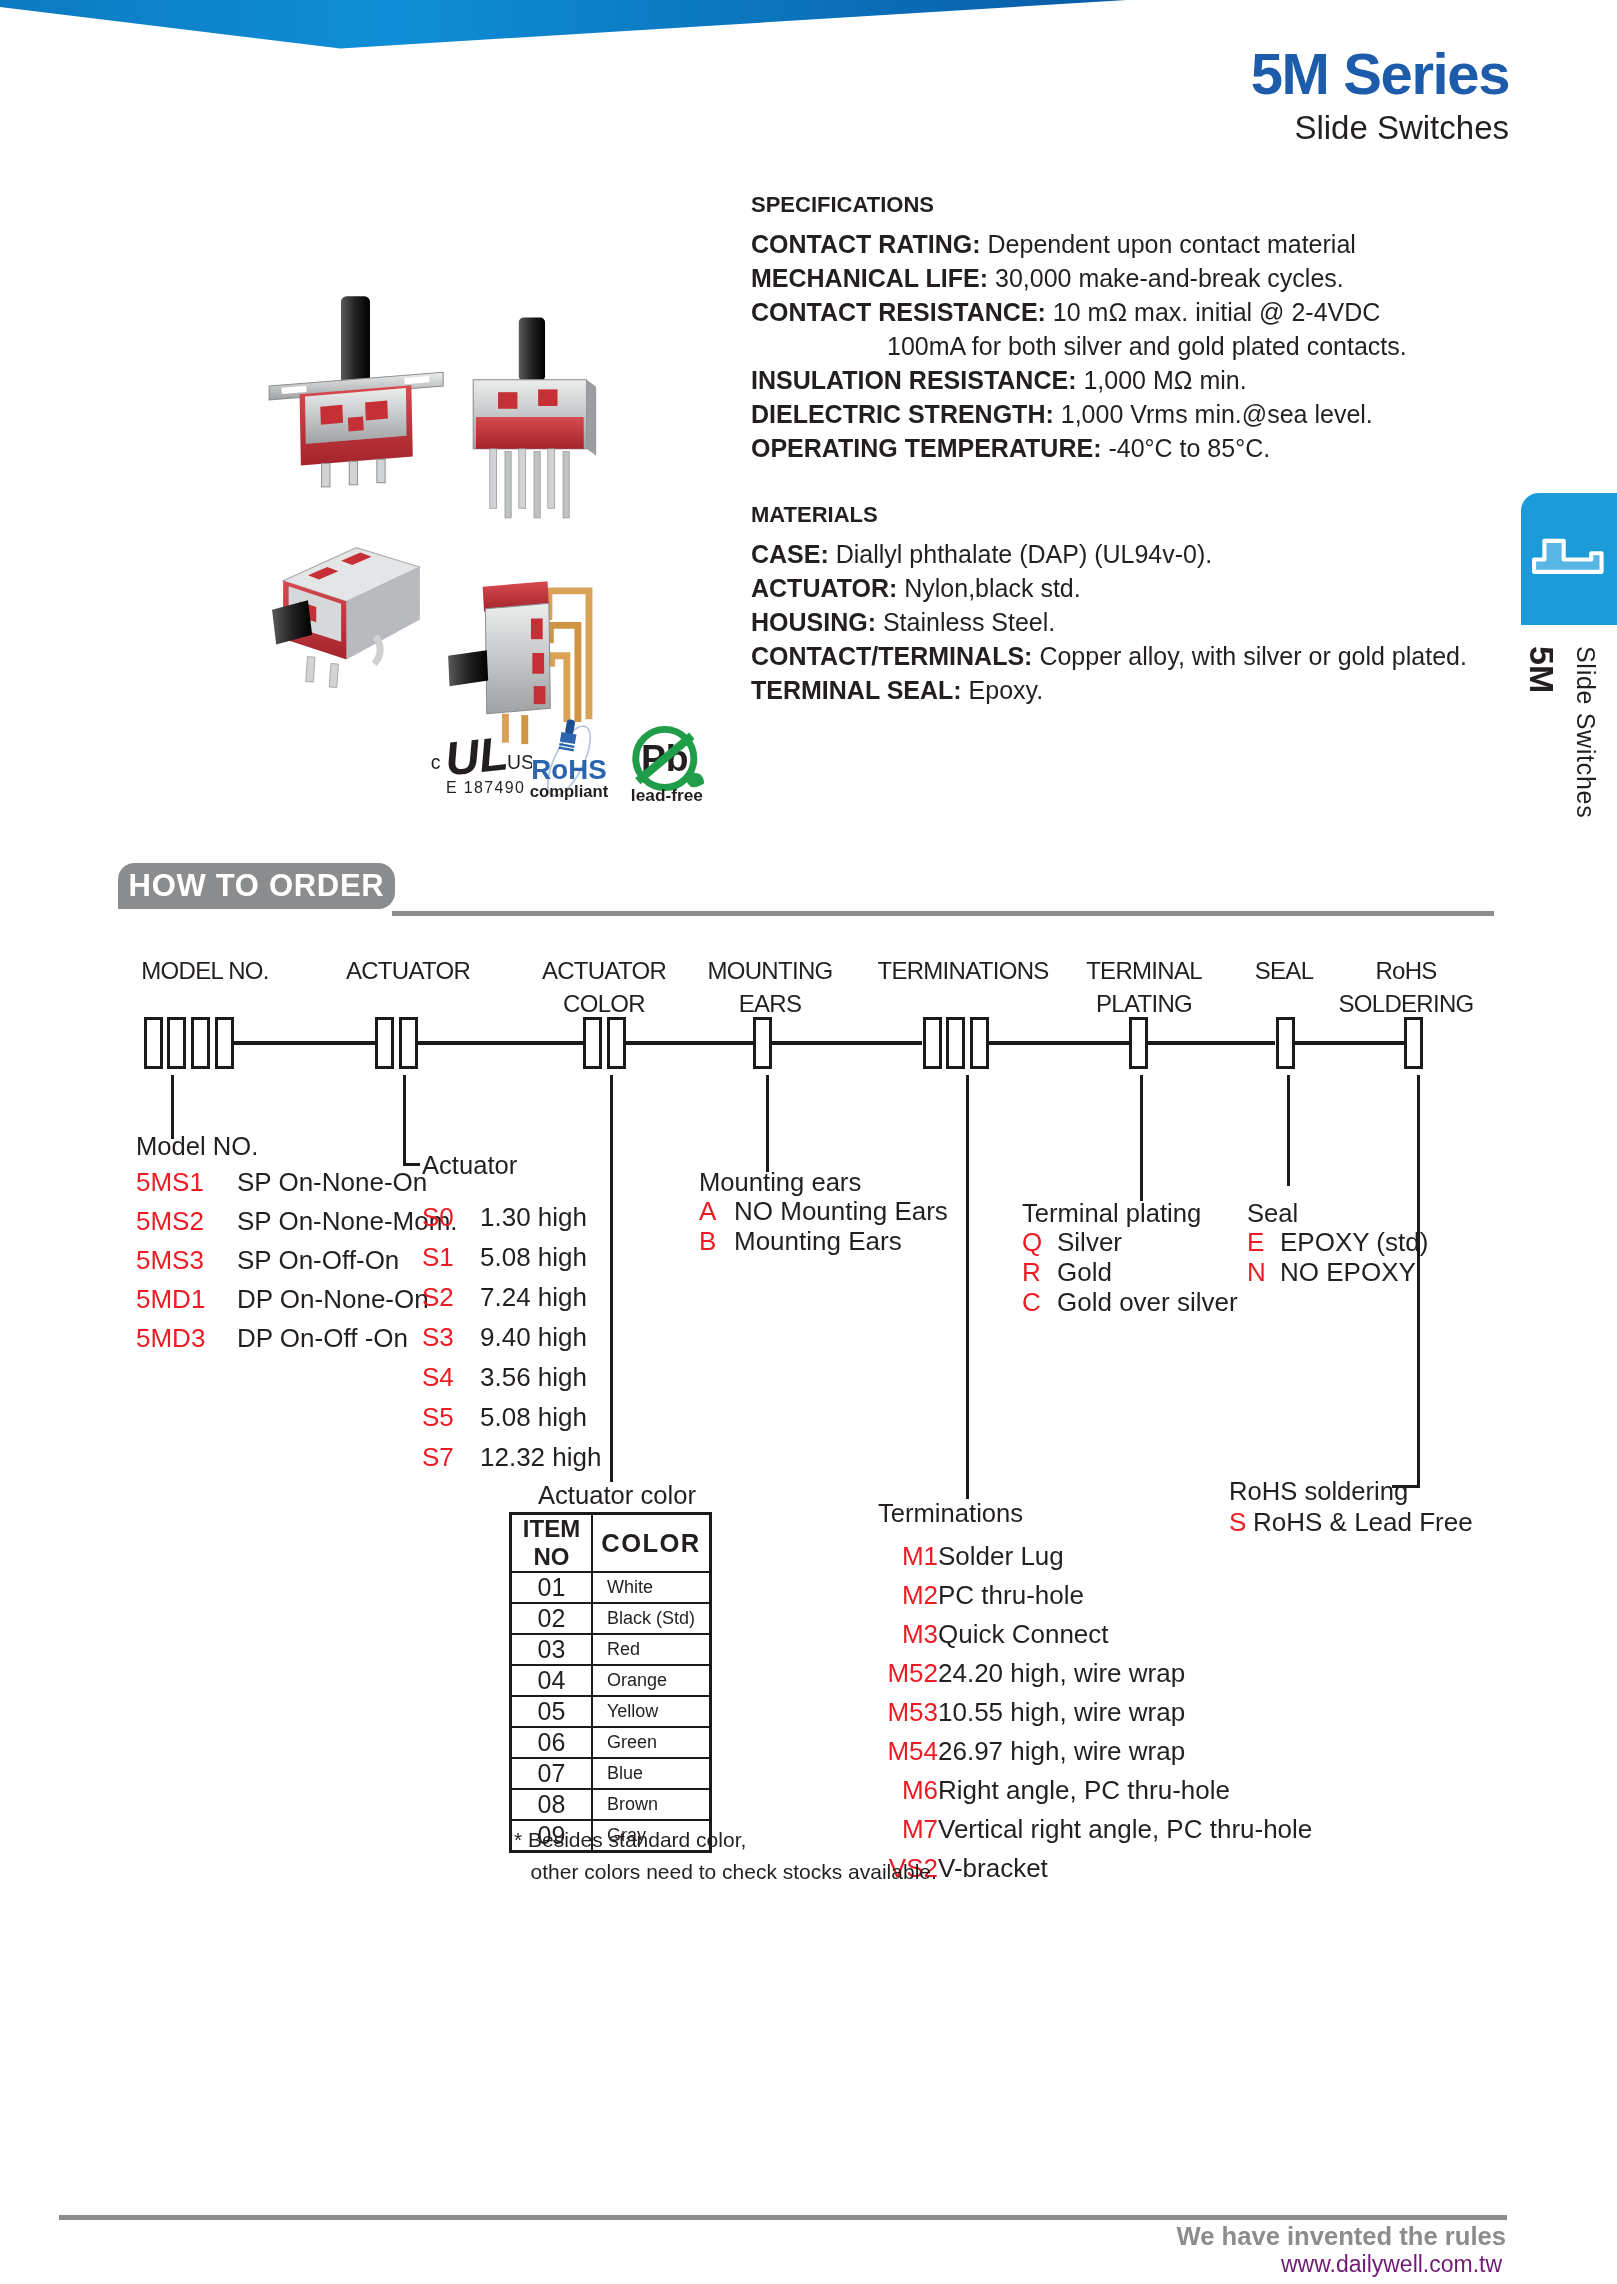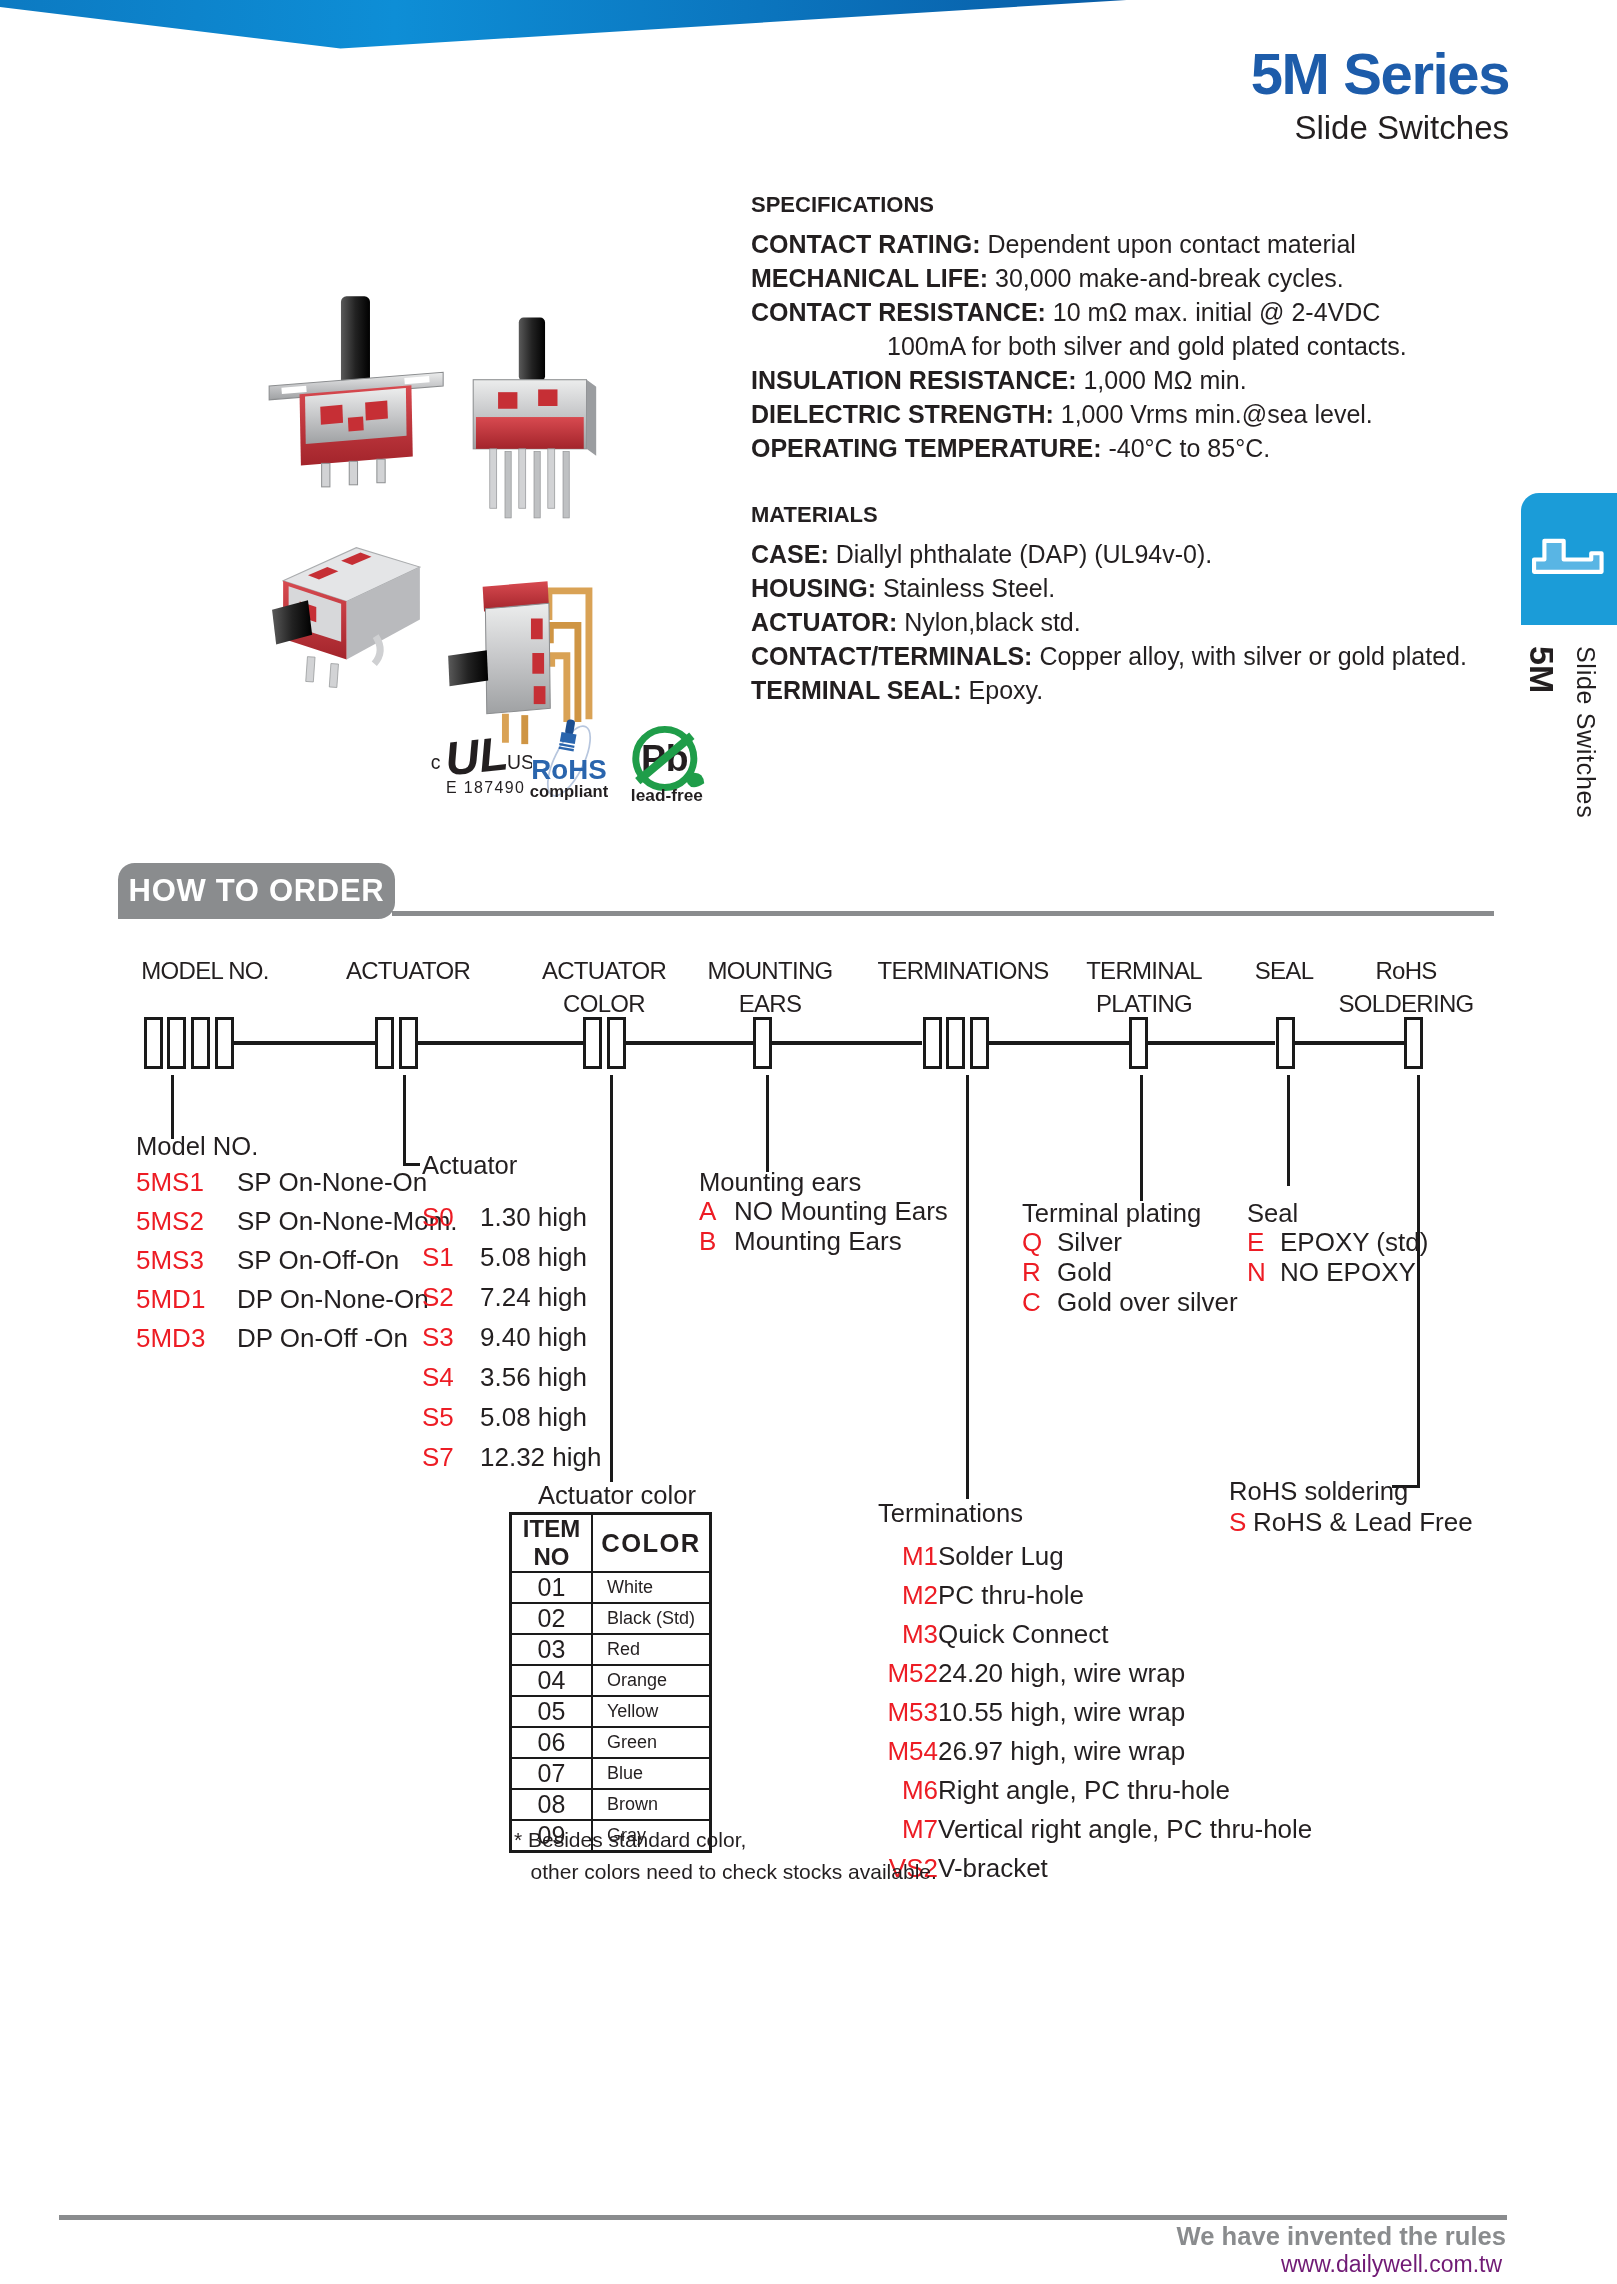--- a/index.html
+++ b/index.html
@@ -14,21 +14,21 @@
 
   
   #specs{position:absolute;left:751px;top:192px;}
   #materials{position:absolute;left:751px;top:502px;}
   .sec-title{font-size:22px;font-weight:bold;margin-bottom:9px;}
   .spec-line{font-size:25px;line-height:34px;white-space:nowrap;}
   .spec-line .lbl{font-weight:bold;}
   .spec-line.indent{padding-left:136px;}
 
   
-  #hto-banner{position:absolute;left:118px;top:863px;width:277px;height:56px;background:#8a8c8e;
+  #hto-banner{position:absolute;left:118px;top:863px;width:277px;height:46px;background:#8a8c8e;
               border-radius:16.6px 16.6px 16.6px 0;color:#fff;font-size:31px;font-weight:bold;
               display:flex;align-items:center;justify-content:center;letter-spacing:0.7px;}
   #hto-line{position:absolute;left:392px;top:911px;width:1102px;height:4.8px;background:#8a8c8e;}
 
   .col-header{position:absolute;top:954px;transform:translateX(-50%);text-align:center;
               font-size:24px;line-height:33px;white-space:nowrap;letter-spacing:-0.7px;}
 
   
   .obox{position:absolute;width:19.4px;height:52px;border:3.5px solid #1a1a1a;background:#fff;box-sizing:border-box;top:1017px;}
   .odash{position:absolute;height:4.2px;background:#1a1a1a;top:1041px;}
@@ -175,22 +175,22 @@
         <div class="spec-line"><span class="lbl">INSULATION RESISTANCE:</span> 1,000 MΩ min.</div>
         <div class="spec-line"><span class="lbl">DIELECTRIC STRENGTH:</span> 1,000 Vrms min.@sea level.</div>
         <div class="spec-line"><span class="lbl">OPERATING TEMPERATURE:</span> -40°C to 85°C.</div>
       </div>
   </div>
 
   <div id="materials">
     <div class="sec-title">MATERIALS</div>
     <div>
         <div class="spec-line"><span class="lbl">CASE:</span> Diallyl phthalate (DAP) (UL94v-0).</div>
+        <div class="spec-line"><span class="lbl">ACTUATOR:</span> Nylon,black std.</div>
         <div class="spec-line"><span class="lbl">HOUSING:</span> Stainless Steel.</div>
-        <div class="spec-line"><span class="lbl">ACTUATOR:</span> Nylon,black std.</div>
         <div class="spec-line"><span class="lbl">CONTACT/TERMINALS:</span> Copper alloy, with silver or gold plated.</div>
         <div class="spec-line"><span class="lbl">TERMINAL SEAL:</span> Epoxy.</div>
       </div>
   </div>
 
   <svg class="logo" style="left:428px;top:725px" width="104" height="73" viewBox="0 0 150 105">
     <text x="4" y="64" font-size="28" fill="#231f20">c</text>
     <text x="70" y="68" font-size="68" font-weight="bold" font-style="italic" text-anchor="middle" fill="#231f20" transform="rotate(-6 70 46)">UL</text>
     <text x="114" y="64" font-size="28" fill="#231f20">US</text>
     <text x="26" y="98" font-size="23" letter-spacing="2" fill="#231f20">E  187490</text>

